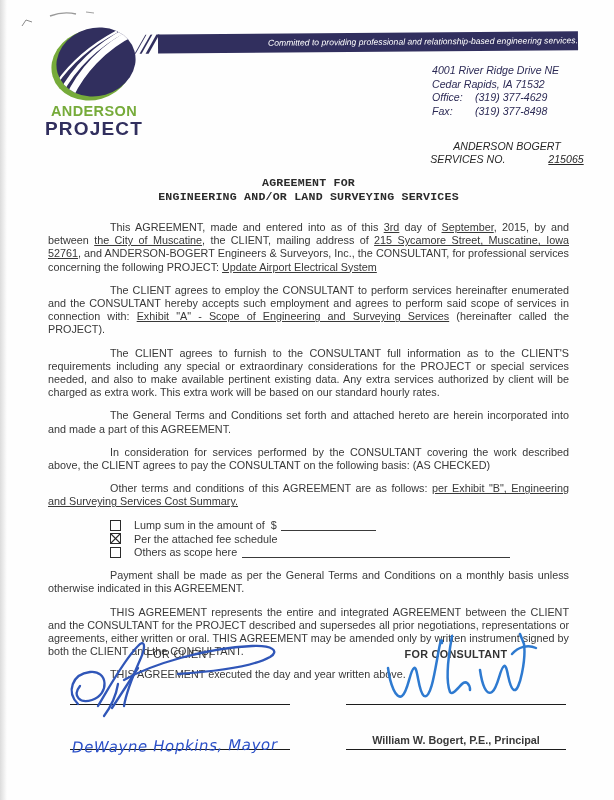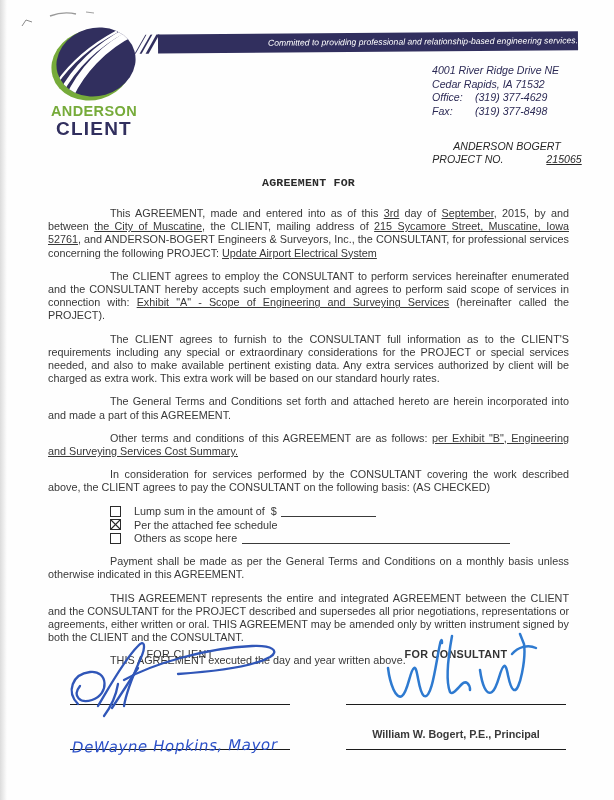--- a/index.html
+++ b/index.html
@@ -43,21 +43,21 @@
   .sig-col.consultant{left:346px;top:648px;font-weight:bold;}
   .sig-head{text-align:center;font-size:10.8px;color:#333;letter-spacing:.3px;}
   .sig-line{border-bottom:1.5px solid #1c1c1c;margin-top:44px;}
   .sig-svg{position:absolute;pointer-events:none;}
   .client .sig-svg{left:-14px;top:-14px;}
   .consultant .sig-svg{left:26px;top:-20px;}
   .name-line{position:relative;margin-top:28px;border-bottom:1.5px solid #1c1c1c;height:16px;}
   .hand-name{position:absolute;left:2px;bottom:-6px;color:#2b50c8;font-style:italic;
              font-size:15px;letter-spacing:.6px;transform:rotate(-.8deg);white-space:nowrap;
              font-family:"DejaVu Sans",sans-serif;}
-  .typed-name{position:absolute;left:0;right:0;bottom:9px;text-align:center;font-size:10.8px;color:#3a3a3a;}
+  .typed-name{position:absolute;left:0;right:0;bottom:3px;text-align:center;font-size:10.8px;color:#3a3a3a;}
 </style>
 </head>
 <body>
 
 <div class="page">
   <div class="scan-edge"></div>
 
   <svg class="pen-marks" width="110" height="28" viewBox="0 0 110 28">
     <path d="M6 20 l4 -6 M10 14 l6 2" stroke="#8a8a8a" stroke-width="1" fill="none"></path>
     <path d="M34 10 c8 -3 18 -4 26 -2" stroke="#9a9a9a" stroke-width="1.4" fill="none"></path>
@@ -73,21 +73,21 @@
       </defs>
       <ellipse cx="46" cy="41" rx="41" ry="35" transform="rotate(-16 46 41)" fill="#76ab3a"></ellipse>
       <ellipse cx="50" cy="38" rx="40" ry="34" transform="rotate(-16 50 38)" fill="#312f5e"></ellipse>
       <g clip-path="url(#gclip)" stroke="#ffffff" fill="none" stroke-linecap="round">
         <path d="M22 76 C34 48 58 22 88 8" stroke-width="7"></path>
         <path d="M14 70 C28 44 50 22 80 6" stroke-width="4"></path>
         <path d="M10 60 C24 40 44 22 70 8" stroke-width="2.4"></path>
       </g>
     </svg>
     <div class="logo-word1">ANDERSON</div>
-    <div class="logo-word2">CLIENT</div>
+    <div class="logo-word2">PROJECT</div>
   </div>
 
   <div class="banner">
     <div class="s1"></div>
     <div class="s2"></div>
     <div class="s3"></div>
     <div class="bar">Committed to providing professional and relationship-based engineering services.</div>
   </div>
 
   <div class="address">
@@ -99,37 +99,38 @@
     </div>
     <div>
       <span class="lab">Fax:</span>
       <span>(319) 377-8498</span>
     </div>
   </div>
 
   <div class="project">
     <div>ANDERSON BOGERT</div>
     <div>
-      <span>PROJECT NO.</span>
+      <span>SERVICES NO.</span>
       <span>&nbsp;</span>
       <span class="u">215065</span>
     </div>
   </div>
 
   <div class="doc-body">
     <div class="title">
       <div>AGREEMENT FOR</div>
+      <div>ENGINEERING AND/OR LAND SURVEYING SERVICES</div>
     </div>
 
     <div class="para"><span>This AGREEMENT, made and entered into as of this </span><span class="u">3rd</span><span> day of </span><span class="u">September</span><span>, 2015, by and between </span><span class="u">the City of Muscatine</span><span>, the CLIENT, mailing address of </span><span class="u">215 Sycamore Street, Muscatine, Iowa 52761</span><span>, and ANDERSON-BOGERT Engineers &amp; Surveyors, Inc., the CONSULTANT, for professional services concerning the following PROJECT:  </span><span class="u">Update Airport Electrical System</span></div>
     <div class="para"><span>The CLIENT agrees to employ the CONSULTANT to perform services hereinafter enumerated and the CONSULTANT hereby accepts such employment and agrees to perform said scope of services in connection with: </span><span class="u">Exhibit "A" - Scope of Engineering and Surveying Services</span><span>  (hereinafter called the PROJECT).</span></div>
     <div class="para"><span>The CLIENT agrees to furnish to the CONSULTANT full information as to the CLIENT'S requirements including any special or extraordinary considerations for the PROJECT or special services needed, and also to make available pertinent existing data.  Any extra services authorized by client will be charged as extra work. This extra work will be based on our standard hourly rates.</span></div>
     <div class="para"><span>The General Terms and Conditions set forth and attached hereto are herein incorporated into and made a part of this AGREEMENT.</span></div>
+    <div class="para"><span>In consideration for services performed by the CONSULTANT covering the work described above, the CLIENT agrees to pay the CONSULTANT on the following basis: (AS CHECKED)</span></div>
     <div class="para"><span>Other terms and conditions of this AGREEMENT are as follows:  </span><span class="u">per Exhibit "B", Engineering and Surveying Services Cost Summary.</span></div>
-    <div class="para"><span>In consideration for services performed by the CONSULTANT covering the work described above, the CLIENT agrees to pay the CONSULTANT on the following basis: (AS CHECKED)</span></div>
 
     <div class="opts">
       <div class="opt-row">
         <span class="box"></span>
         <span>Lump sum in the amount of</span>
         <span class="dollar">$</span>
         <span class="blank short"></span>
       </div>
       <div class="opt-row">
         <span class="box checked"></span>

